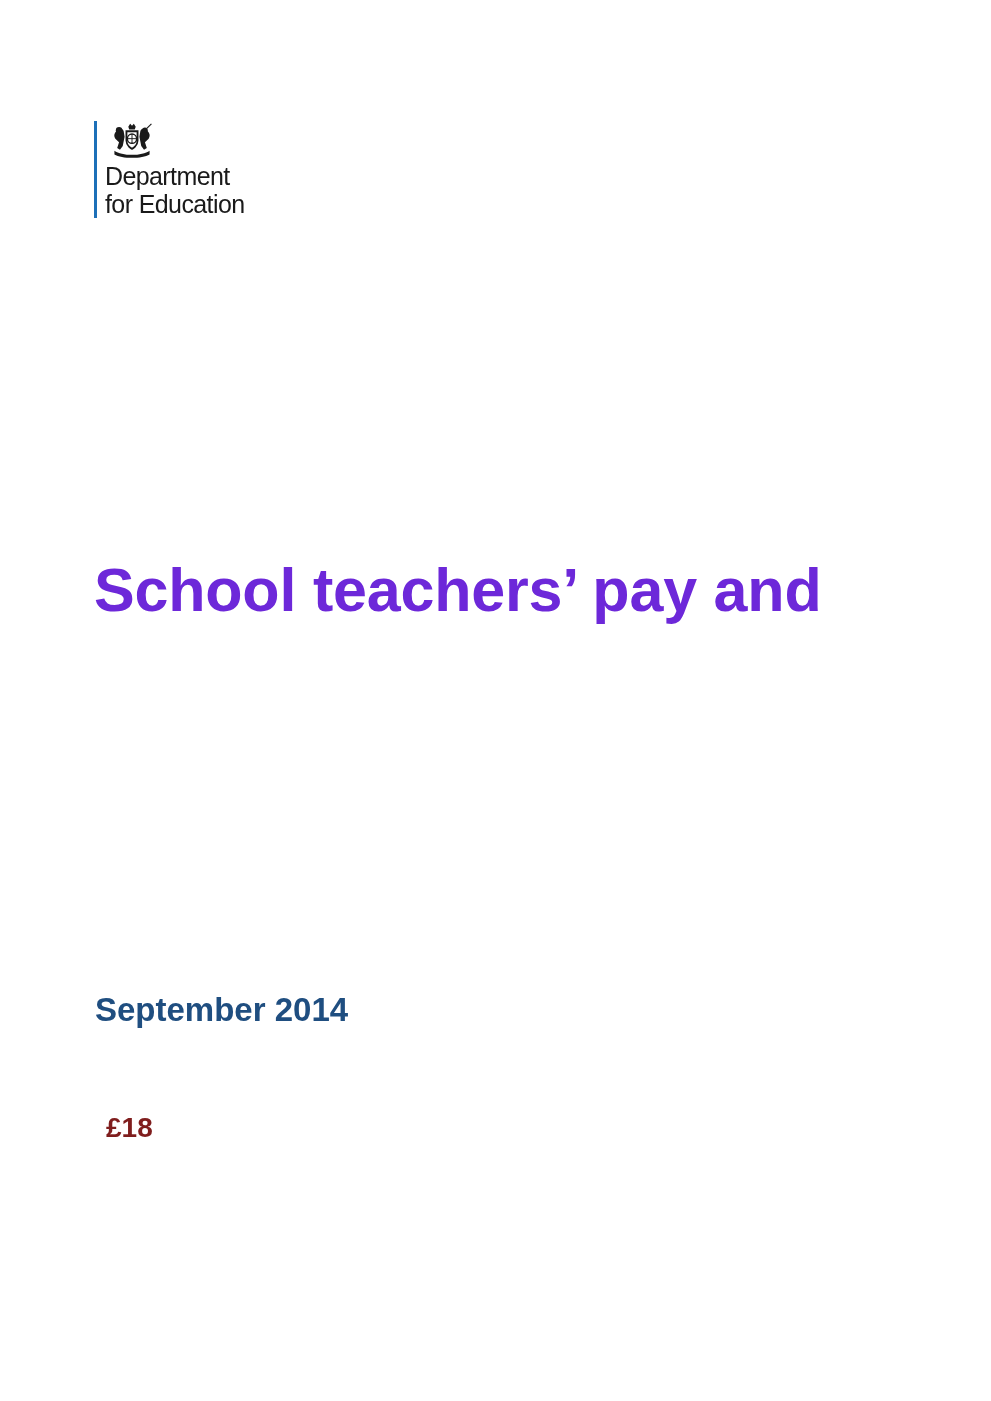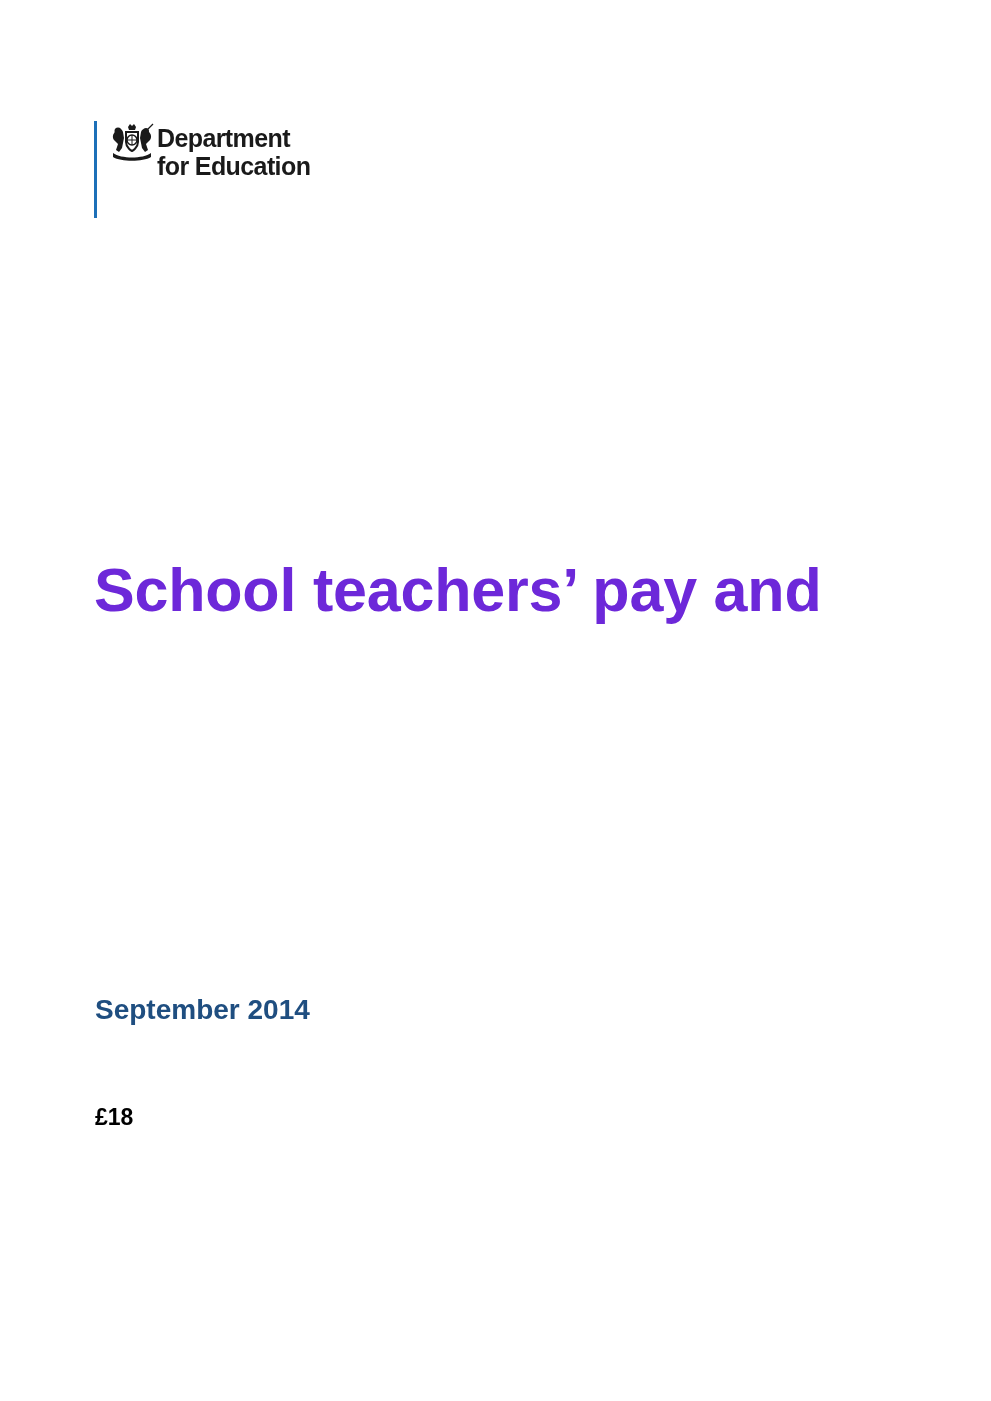--- a/index.html
+++ b/index.html
@@ -23,22 +23,21 @@
       flex-direction: row;
     }
     .logo-bar {
       width: 3px;
       height: 97px;
       background: #1d70b8;
     }
     .logo-content {
       margin-left: 8px;
       display: flex;
-      flex-direction: row;
-      font-weight: bold;
+      flex-direction: column;
     }
     .crest {
       width: 50px;
       height: 40px;
       margin-left: 2px;
       margin-top: 1px;
     }
     .dept-name {
       margin-top: 3px;
       font-size: 25px;
@@ -60,34 +59,34 @@
     }
     .title span {
       display: block;
       white-space: nowrap;
     }
     .date {
       position: absolute;
       left: 95px;
       top: 990px;
       margin: 0;
-      font-size: 28px;
+      font-size: 33px;
       line-height: 40px;
       font-weight: bold;
       color: #1f4e80;
     }
     .price {
       position: absolute;
       left: 95px;
       top: 1101px;
-      margin: 0;
-      font-size: 23px;
+      margin: 11px;
+      font-size: 28px;
       line-height: 32px;
       font-weight: bold;
-      color: #000000;
+      color: #7f1d1d;
     }
   </style>
 </head>
 <body>
 
 <div class="logo">
   <div class="logo-bar"></div>
   <div class="logo-content">
     <svg class="crest" viewBox="0 0 50 40">
 

